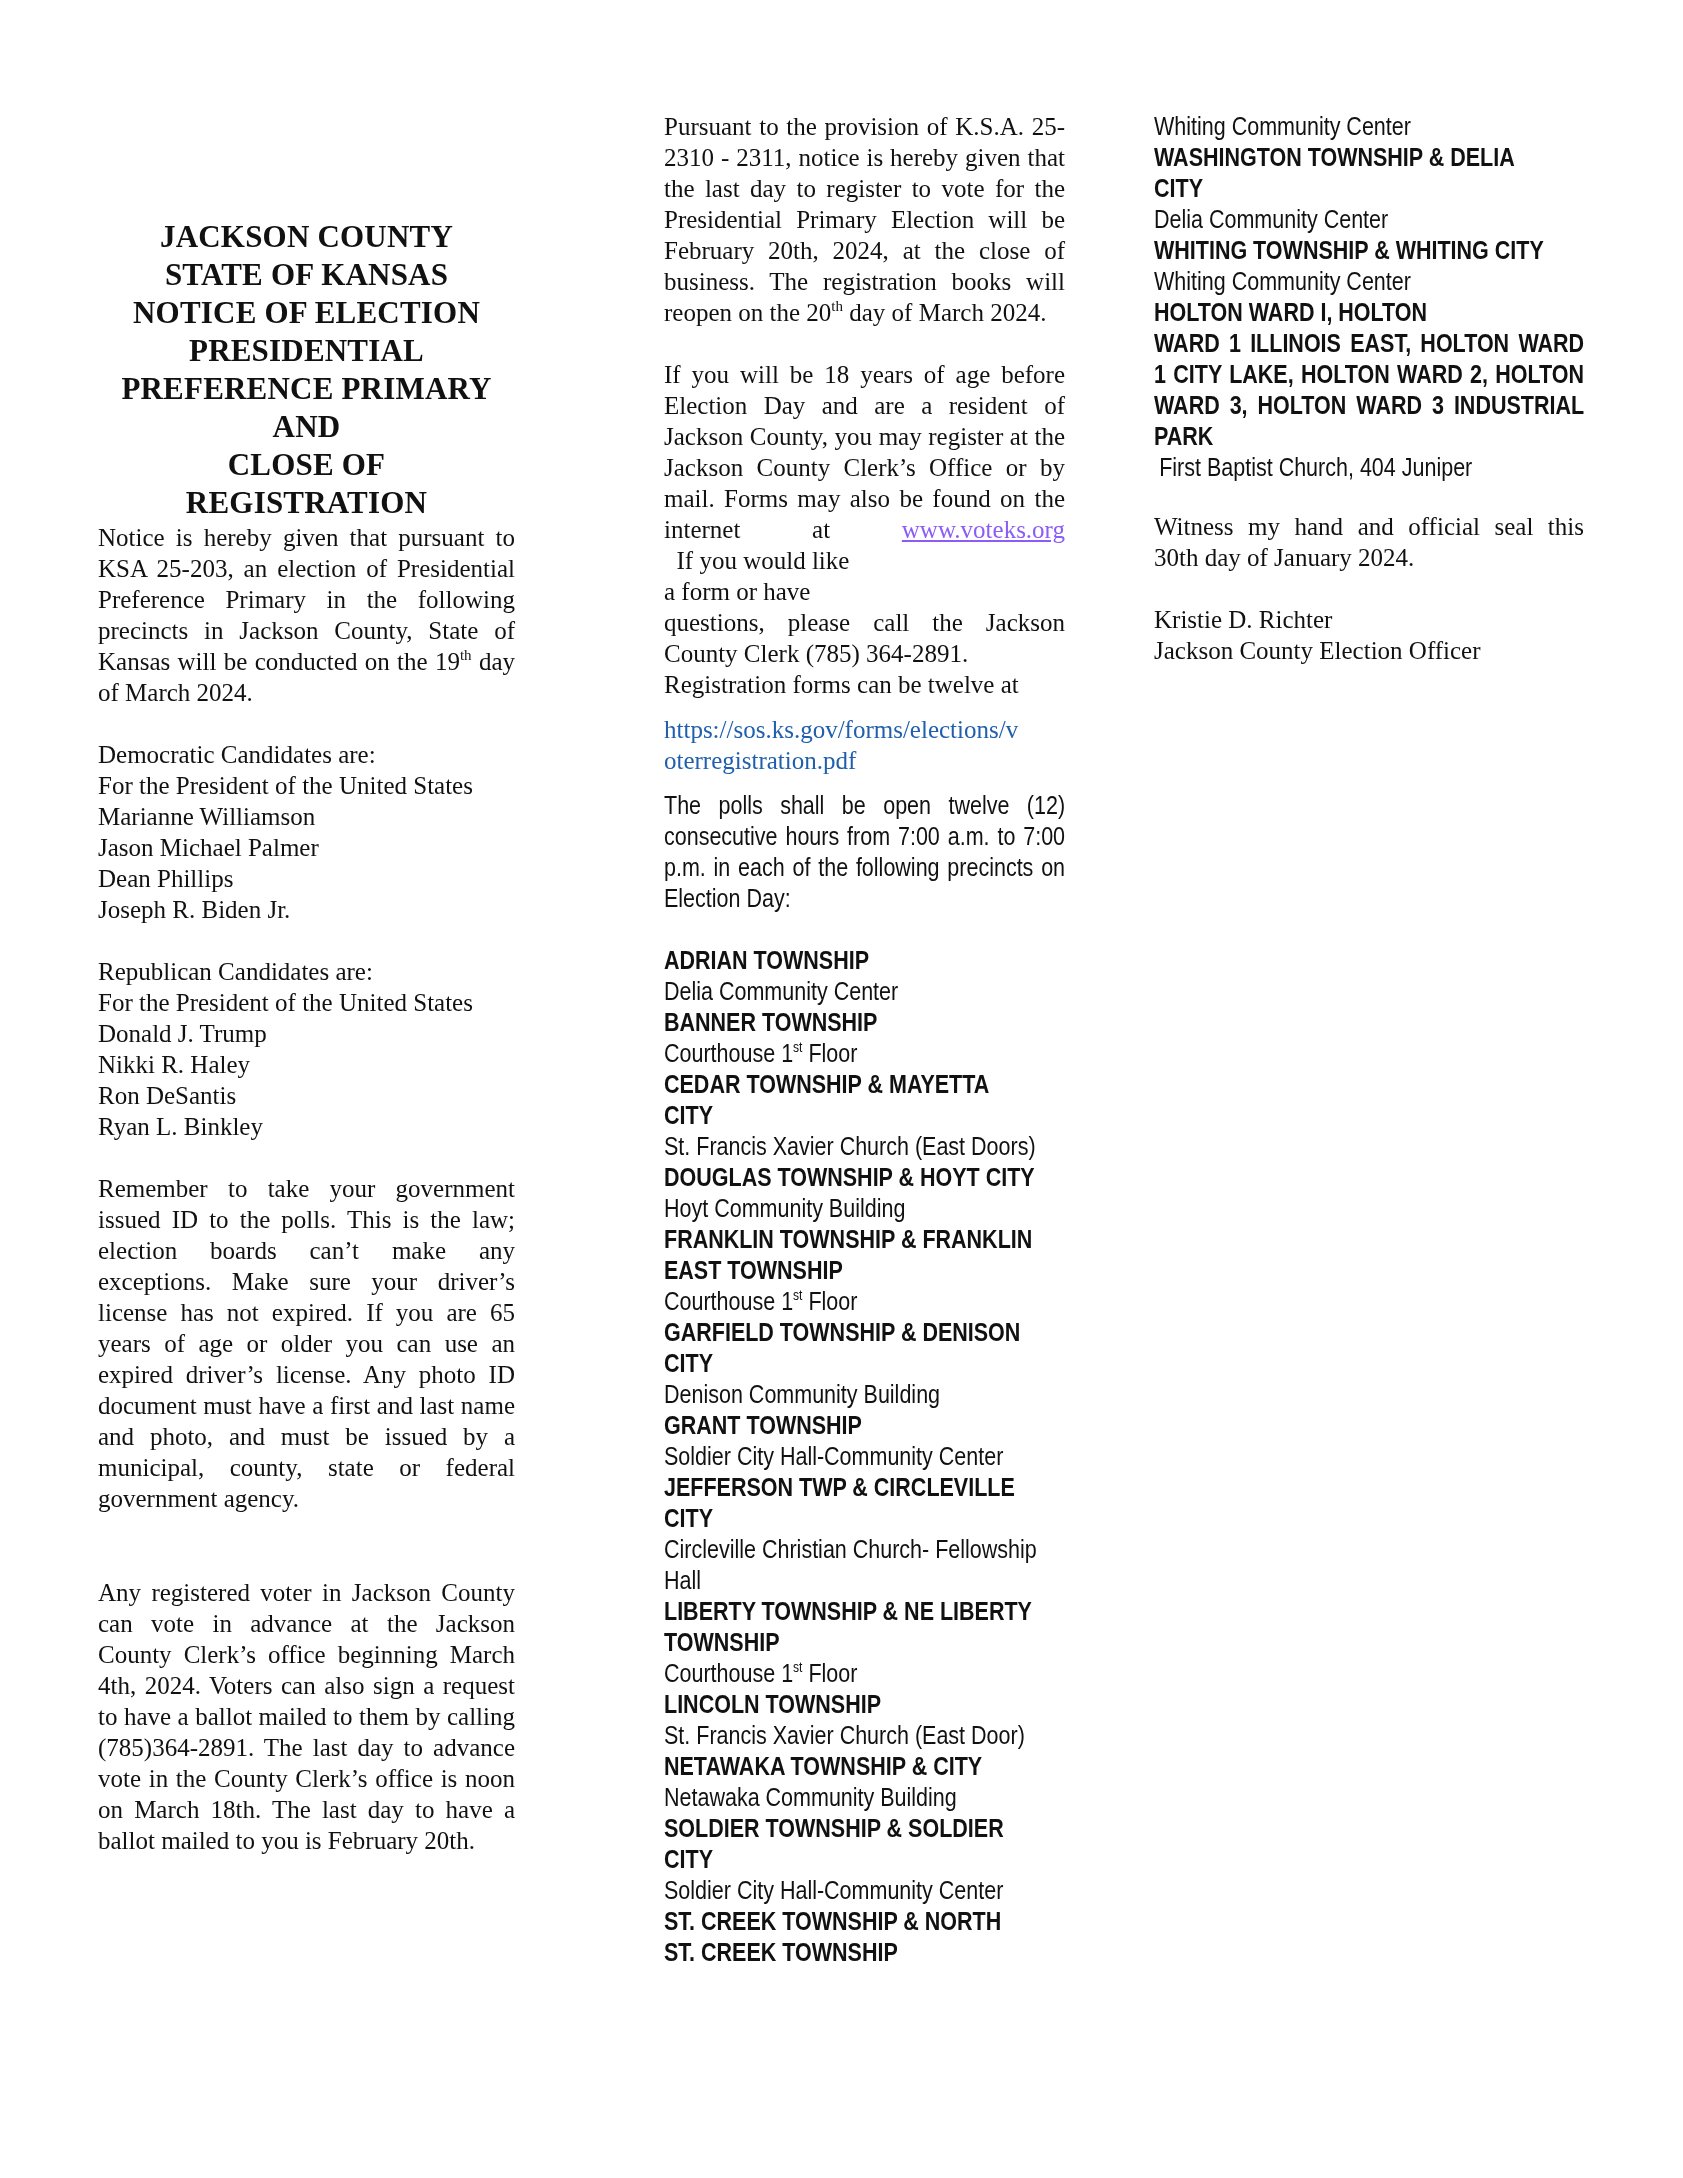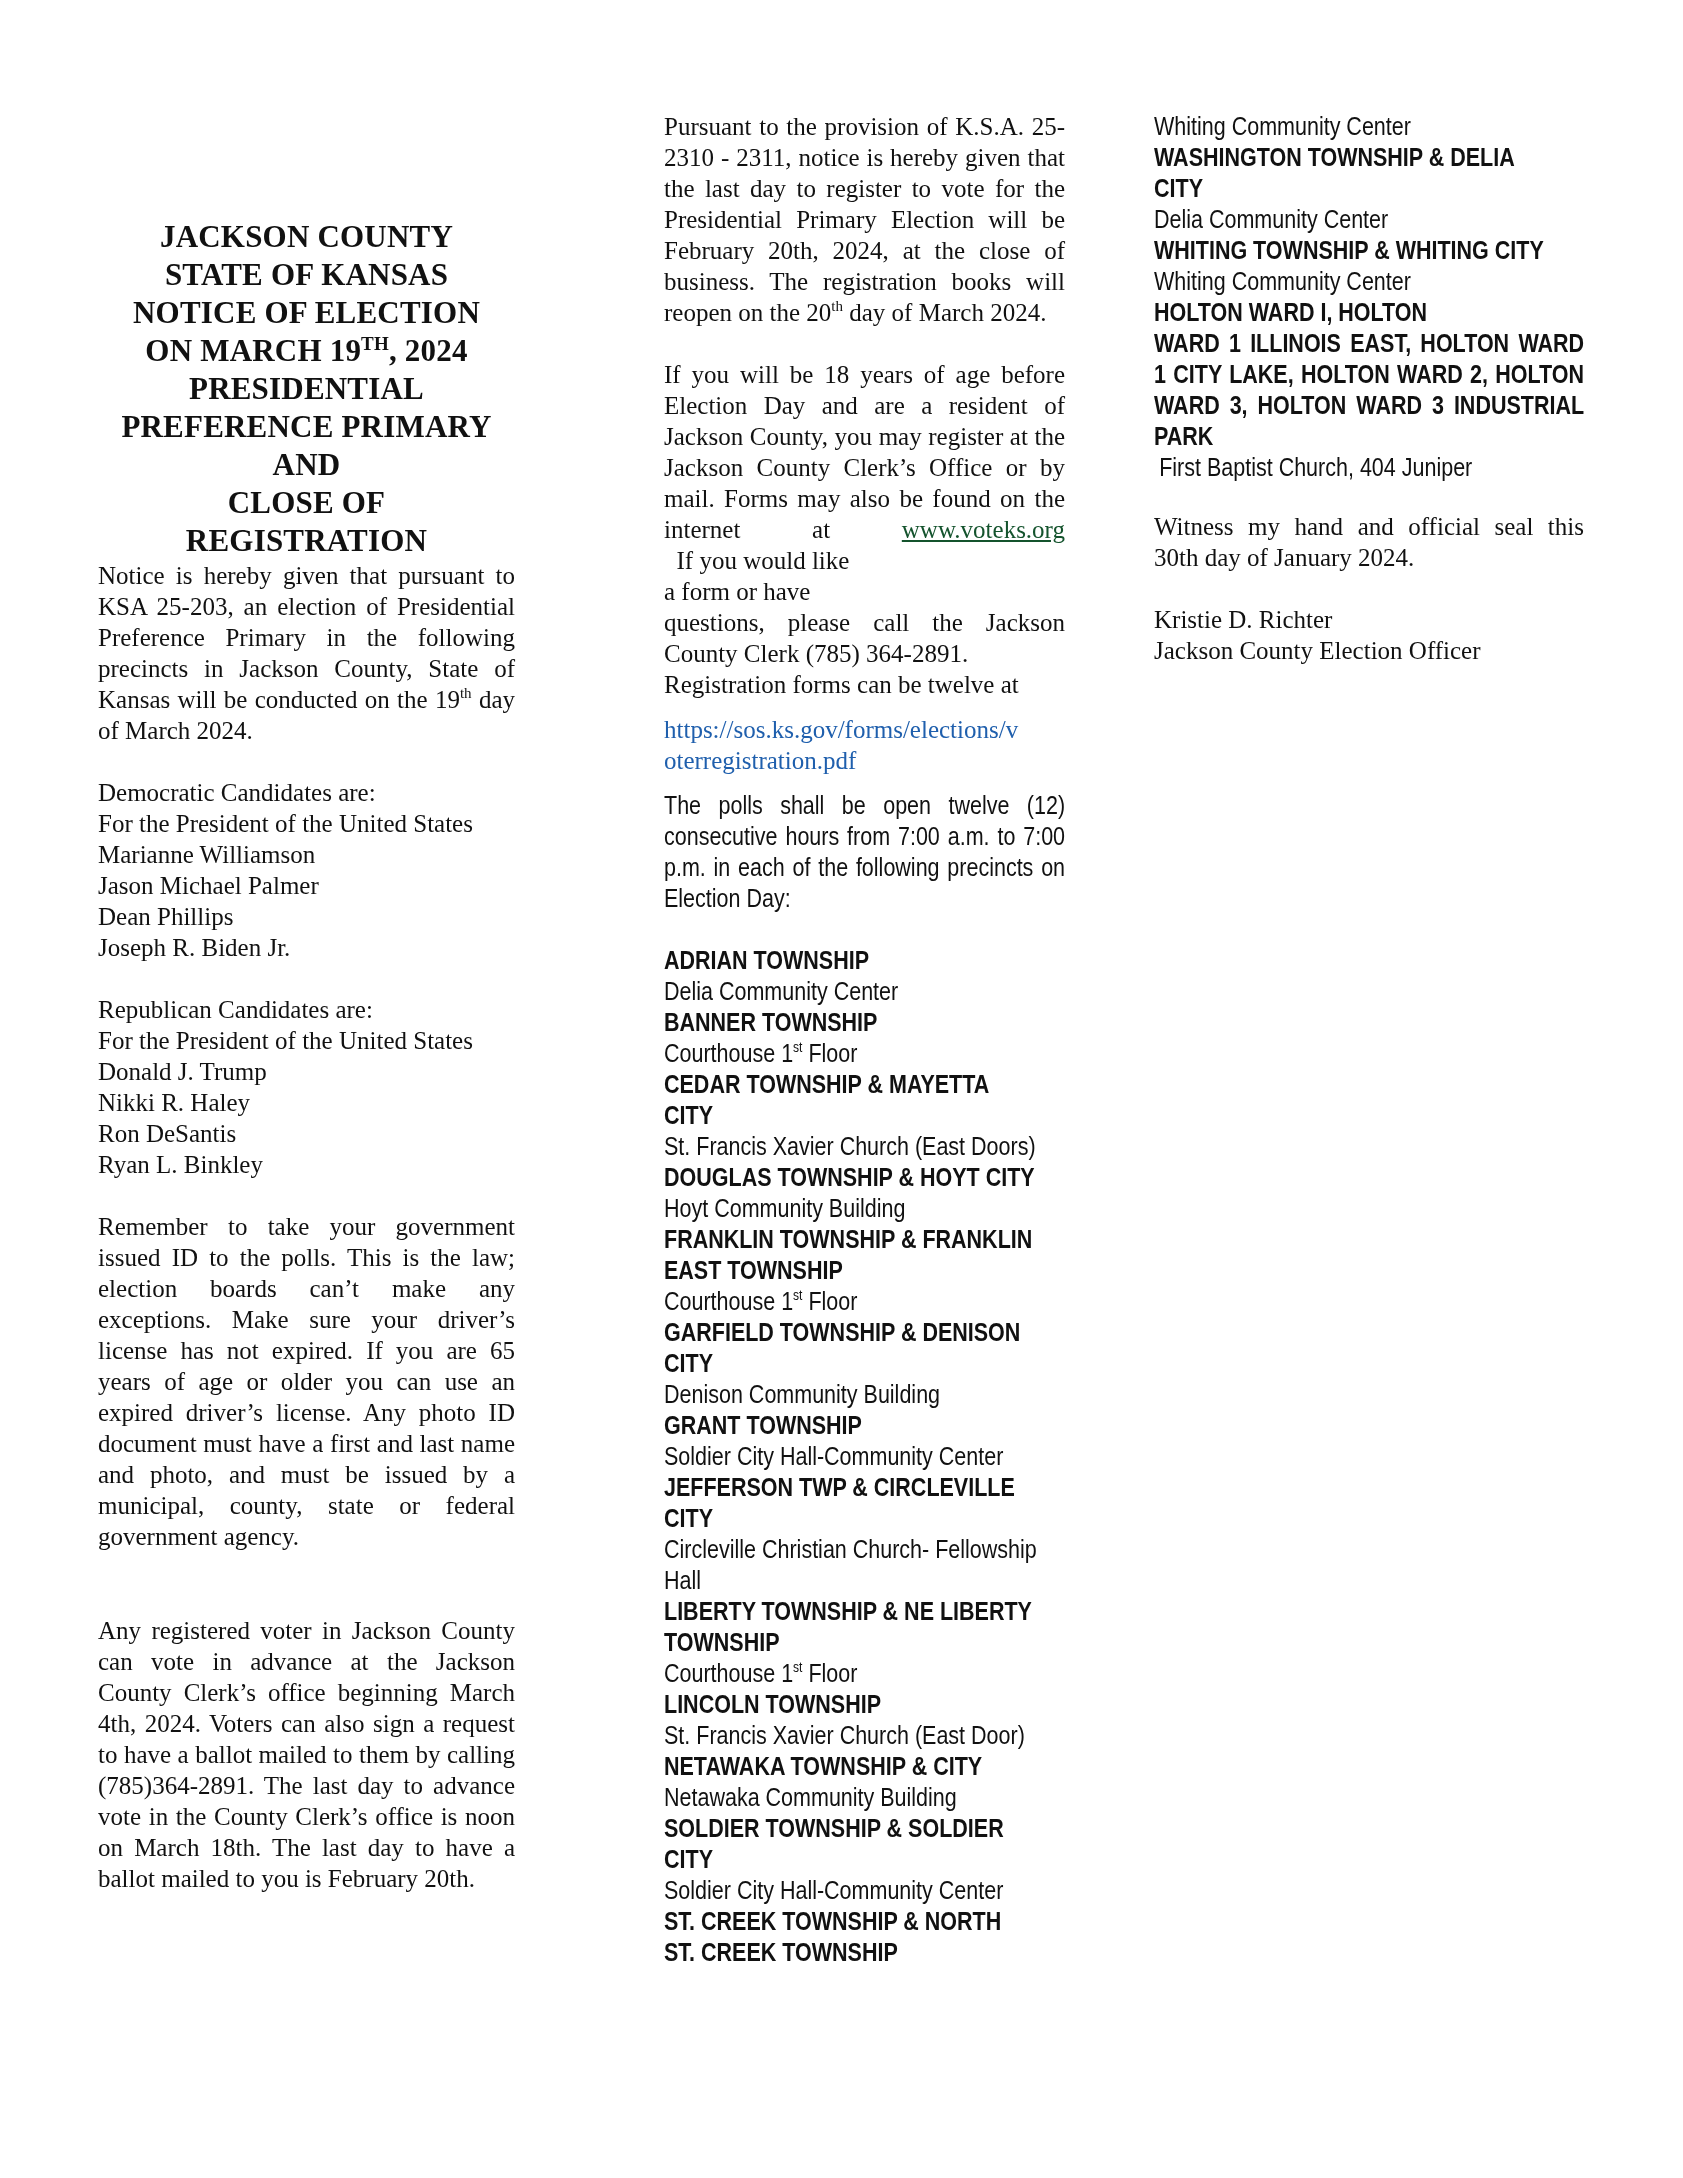--- a/index.html
+++ b/index.html
@@ -10,38 +10,37 @@
   .col1 { left: 98px; top: 188px; width: 417px; }
   .col2 { left: 664px; top: 111px; width: 401px; }
   .col3 { left: 1154px; top: 111px; width: 430px; }
   .title { font-family: "Liberation Serif", "DejaVu Serif", serif; font-weight: bold; font-size: 31px; line-height: 38px; text-align: center; letter-spacing: 0.2px; margin-top: 30px; }
   .title sup { font-size: 19px; line-height: 0; vertical-align: 11px; }
   p { margin: 0; }
   .gap { height: 31px; }
   .gap2 { height: 63px; }
   .gap-small { height: 14px; }
   sup.ord { font-size: 15px; line-height: 0; vertical-align: 10px; }
-  .link-a { color: #14532d; text-decoration: underline; }
+  .link-a { color: #8b5cf6; text-decoration: underline; }
   .link-b { color: #1F5FAD; }
   
   .sans-wrap { width: 100%; }
   .sans { font-family: "Liberation Sans", "DejaVu Sans", sans-serif; font-size: 25px; line-height: 31px; transform: scaleX(0.86); transform-origin: left top; width: 116.3%; }
   .sans .b { font-weight: bold; }
   .sans sup.ord { font-size: 14px; vertical-align: 10px; }
   .indent1 { padding-left: 6px; }
 </style>
 </head>
 <body>
 
 <div class="col col1">
   <div class="title">
     <div>JACKSON COUNTY</div>
     <div>STATE OF KANSAS</div>
     <div>NOTICE OF ELECTION</div>
-    <div><span>ON MARCH 19</span><sup>TH</sup><span>, 2024</span></div>
     <div>PRESIDENTIAL</div>
     <div>PREFERENCE PRIMARY</div>
     <div>AND</div>
     <div>CLOSE OF</div>
     <div>REGISTRATION</div>
   </div>
 
   <div class="serif">
     <p class="justify"><span>Notice is hereby given that pursuant to KSA 25-203, an election of Presidential Preference Primary in the following precincts in Jackson County, State of Kansas will be conducted on the 19</span><sup class="ord">th</sup><span> day of March 2024.</span></p>
     <div class="gap"></div>

